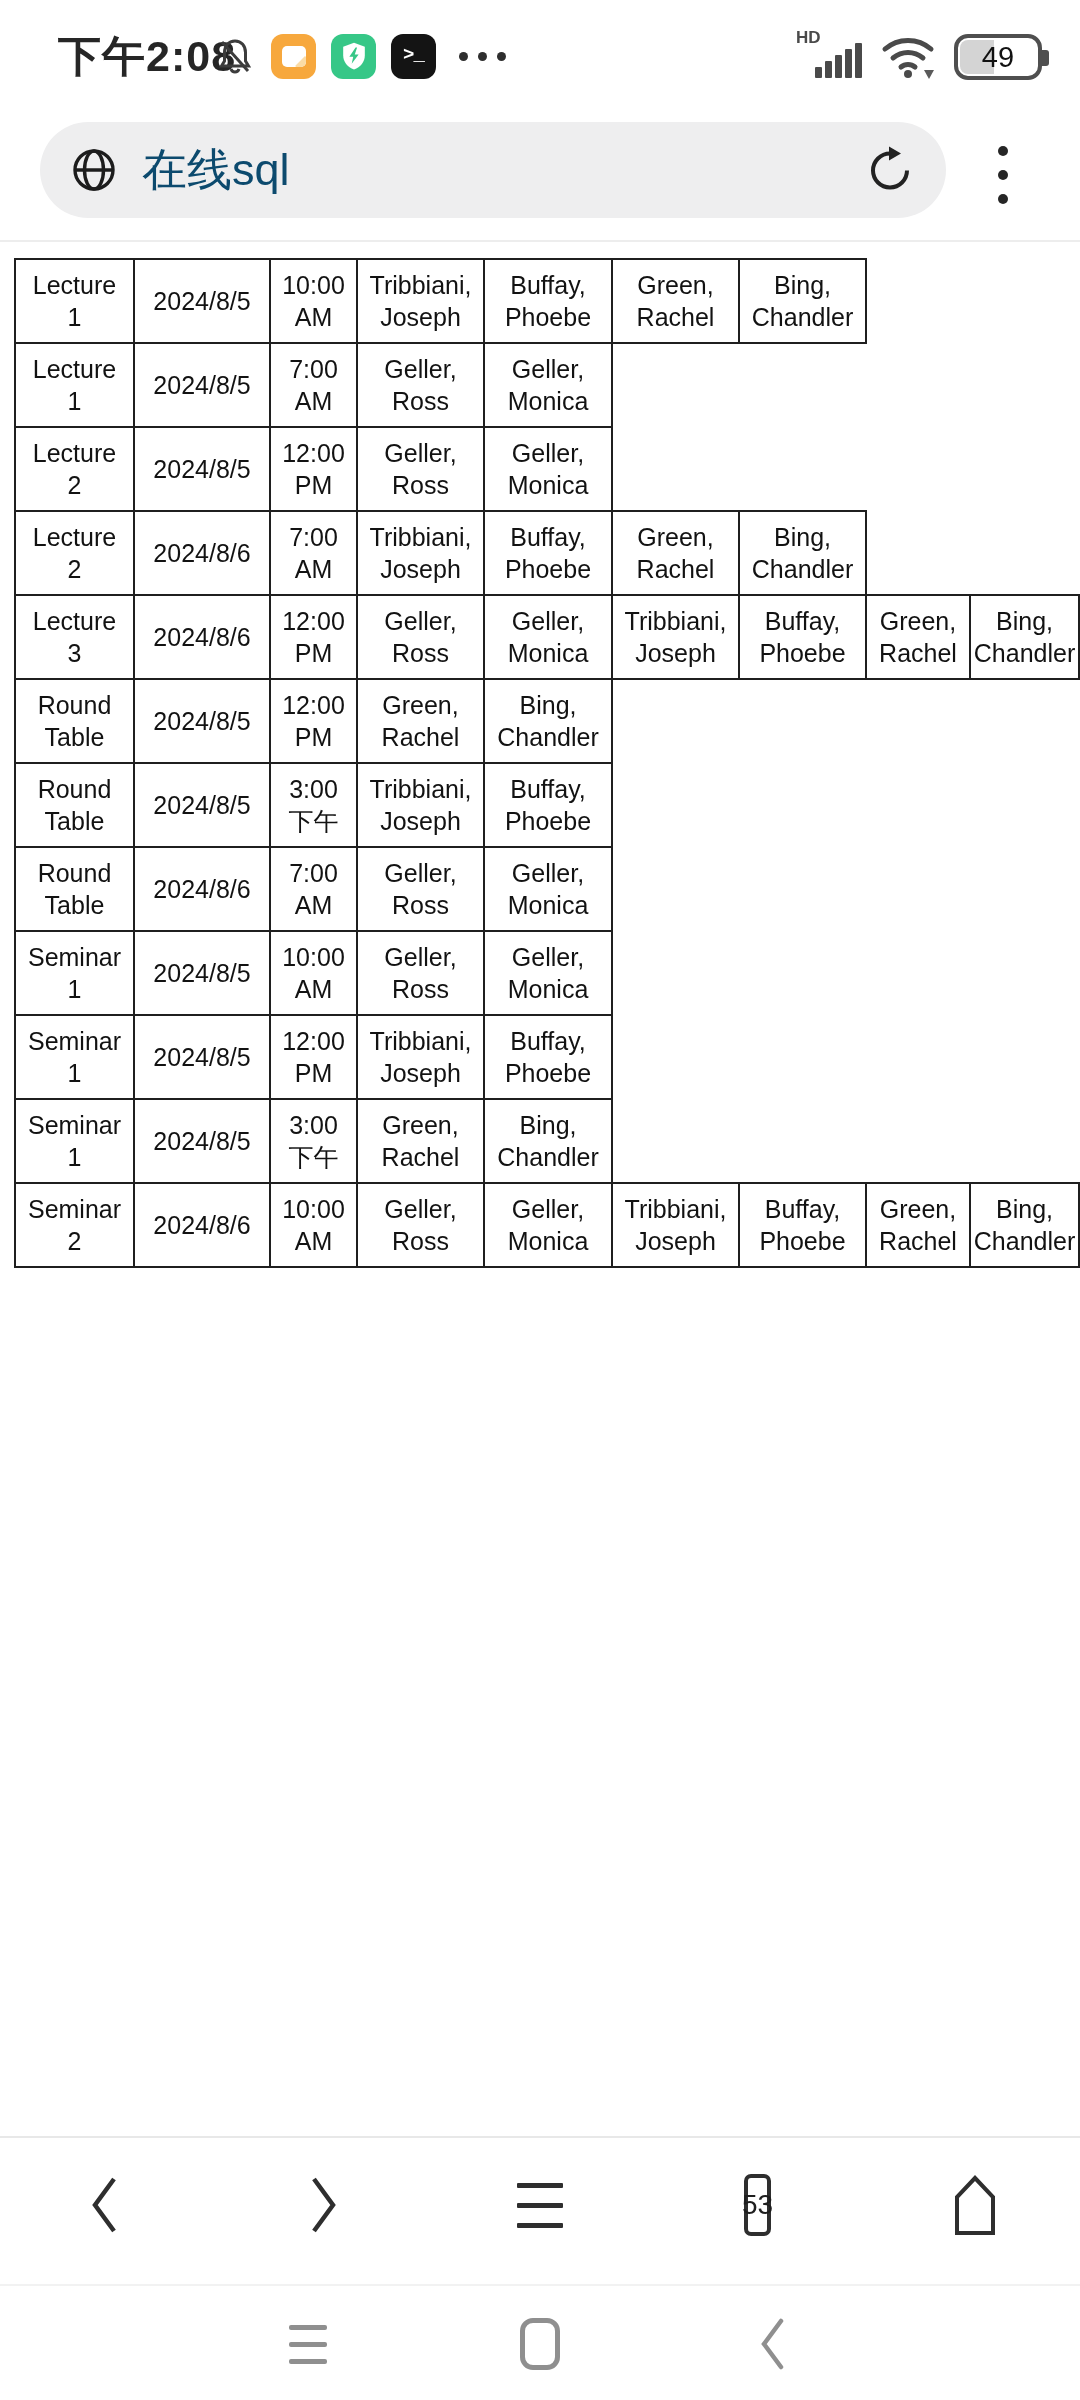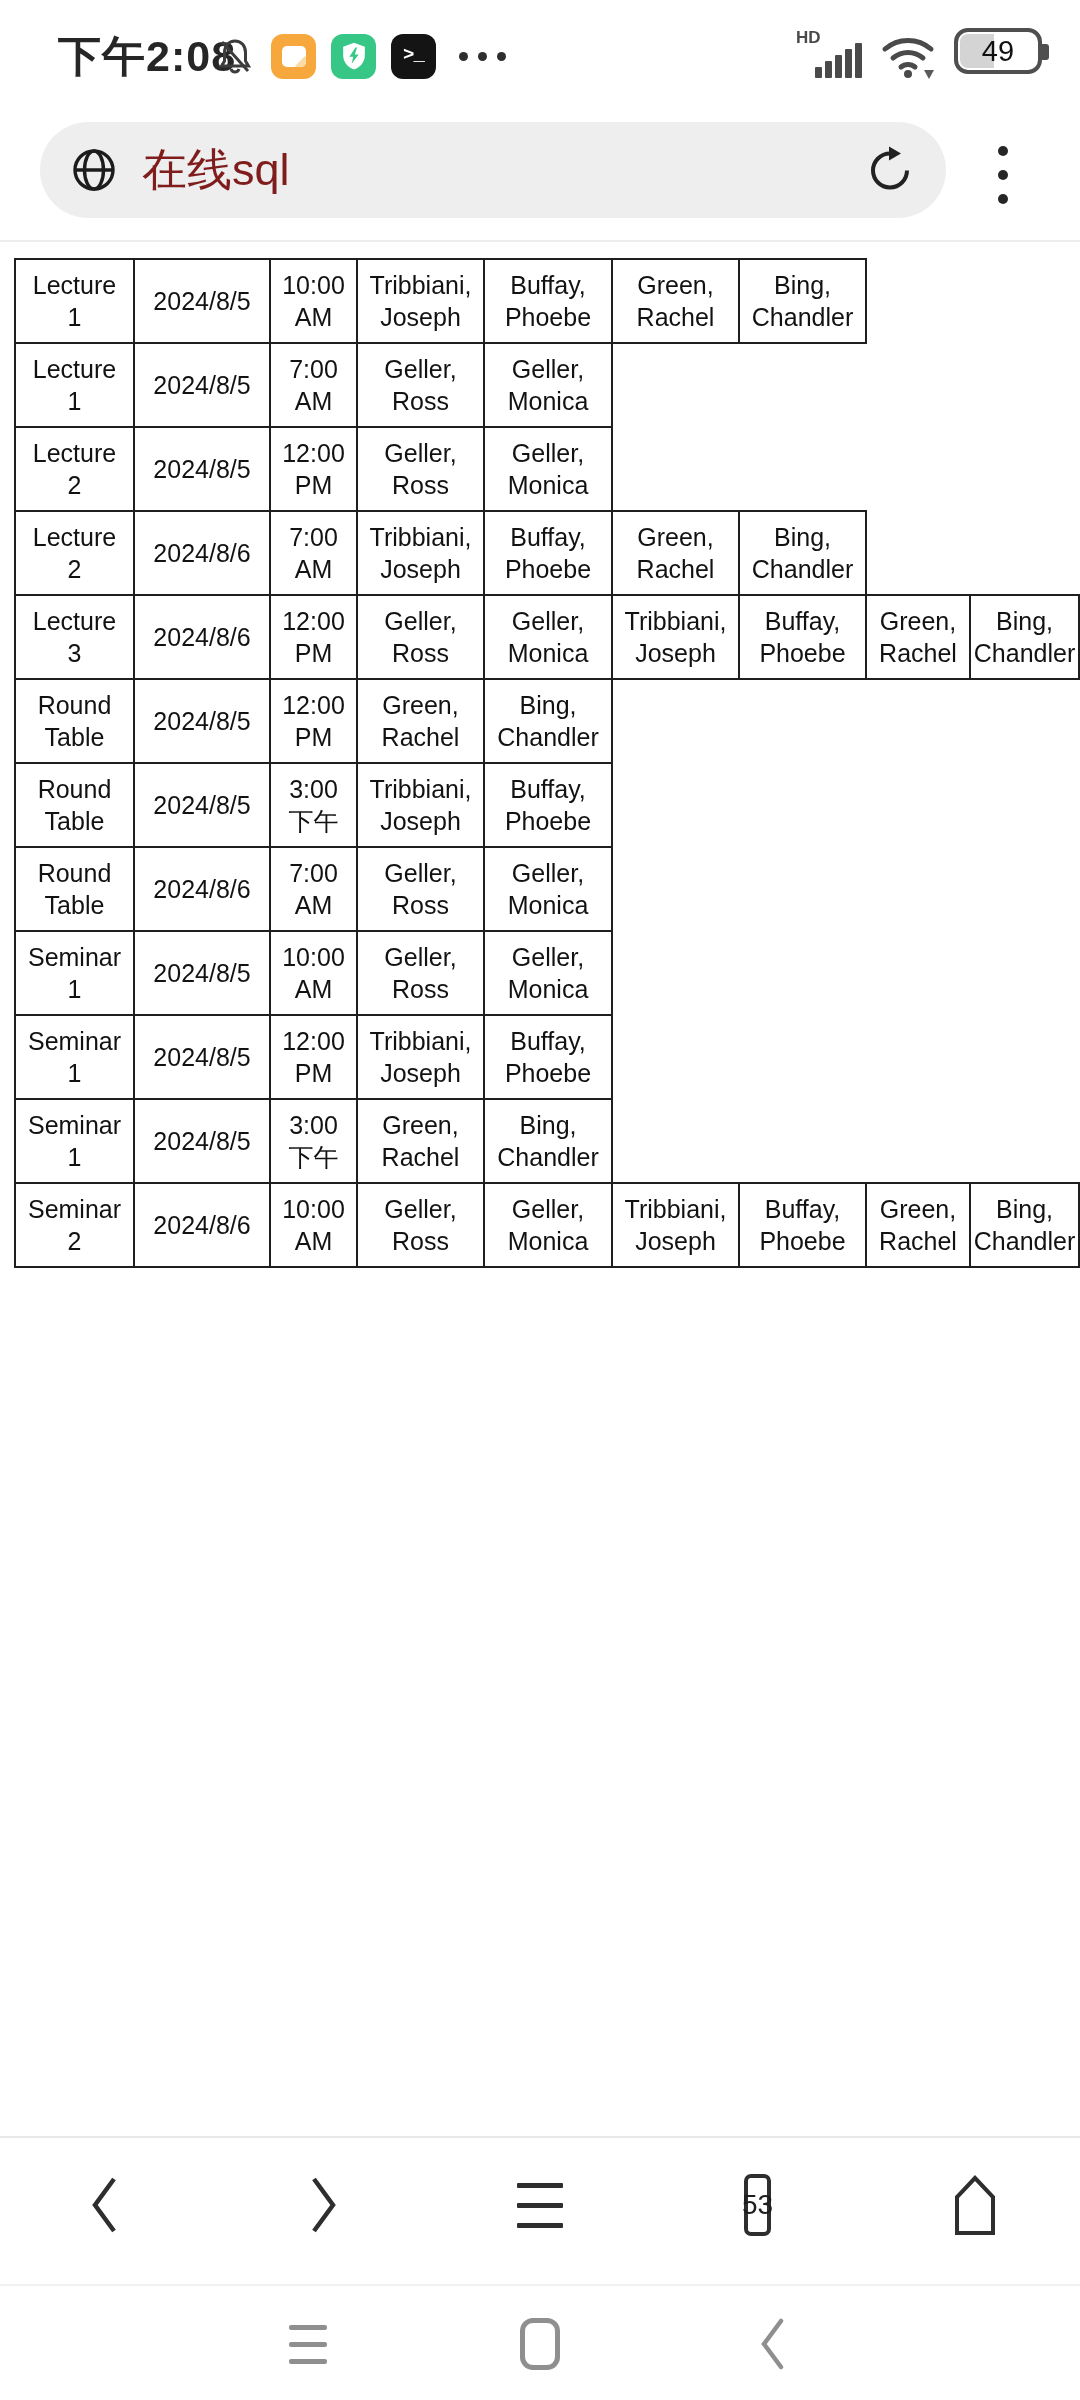--- a/index.html
+++ b/index.html
@@ -18,28 +18,28 @@
   .bubble{width:24px;height:21px;background:#ffffff;border-radius:5px;position:relative;overflow:hidden;}
   .bubble i{position:absolute;right:-6px;bottom:-6px;width:14px;height:14px;background:#FBDCA6;transform:rotate(45deg);}
   .term-glyph{color:#ffffff;font-family:"Liberation Mono",monospace;font-size:19px;font-weight:700;letter-spacing:-1px;margin-top:-3px;}
   .more-dots{display:flex;gap:10px;margin-left:8px;}
   .more-dots i{width:9px;height:9px;border-radius:50%;background:#2e2e2e;}
   .right-cluster{position:absolute;right:38px;top:26px;height:56px;display:flex;align-items:flex-end;gap:18px;}
   .signal{position:relative;width:78px;height:56px;}
   .hd{position:absolute;left:12px;top:2px;font-size:17px;font-weight:700;color:#4a4a4a;letter-spacing:0;}
   .bars{position:absolute;right:0;bottom:4px;display:flex;align-items:flex-end;gap:3px;}
   .bars i{width:7px;background:#4a4a4a;border-radius:1px;}
-  .battery{position:relative;width:88px;height:46px;border:4px solid #4f4f4f;border-radius:14px;box-sizing:border-box;margin-bottom:8px;}
+  .battery{position:relative;width:88px;height:46px;border:4px solid #4f4f4f;border-radius:14px;box-sizing:border-box;margin-bottom:2px;}
   .bat-fill{position:absolute;left:2px;top:2px;bottom:2px;width:42%;background:#d4d4d4;border-radius:8px 0 0 8px;}
   .bat-num{position:absolute;left:0;top:0;width:100%;height:100%;display:flex;align-items:center;justify-content:center;font-size:29px;color:#111;}
   .bat-nub{position:absolute;right:-11px;top:12px;width:7px;height:16px;background:#4f4f4f;border-radius:0 3px 3px 0;}
   
   .urlbar{position:absolute;left:40px;top:122px;width:906px;height:96px;border-radius:48px;background:#EEEEEF;
     display:flex;align-items:center;padding:0 30px;box-sizing:border-box;}
-  .url-text{font-size:45px;color:#7f1d1d;margin-left:24px;}
+  .url-text{font-size:45px;color:#0c4a6e;margin-left:24px;}
   .refresh-wrap{margin-left:auto;display:flex;align-items:center;}
   .kebab{position:absolute;left:992px;top:140px;display:flex;flex-direction:column;gap:14px;padding:6px;}
   .kebab i{width:10px;height:10px;border-radius:50%;background:#262626;}
   .divider{position:absolute;left:0;top:240px;width:1080px;height:2px;background:#ededed;}
   
   .table-wrap{position:absolute;left:14px;top:258px;}
   table{border-collapse:collapse;table-layout:fixed;width:1064px;}
   td{
     border:2px solid #1f1f1f;font-size:25px;line-height:1.28;text-align:center;vertical-align:middle;
     padding:2px 2px;height:78px;white-space:pre-line;color:#121212;word-wrap:break-word;

